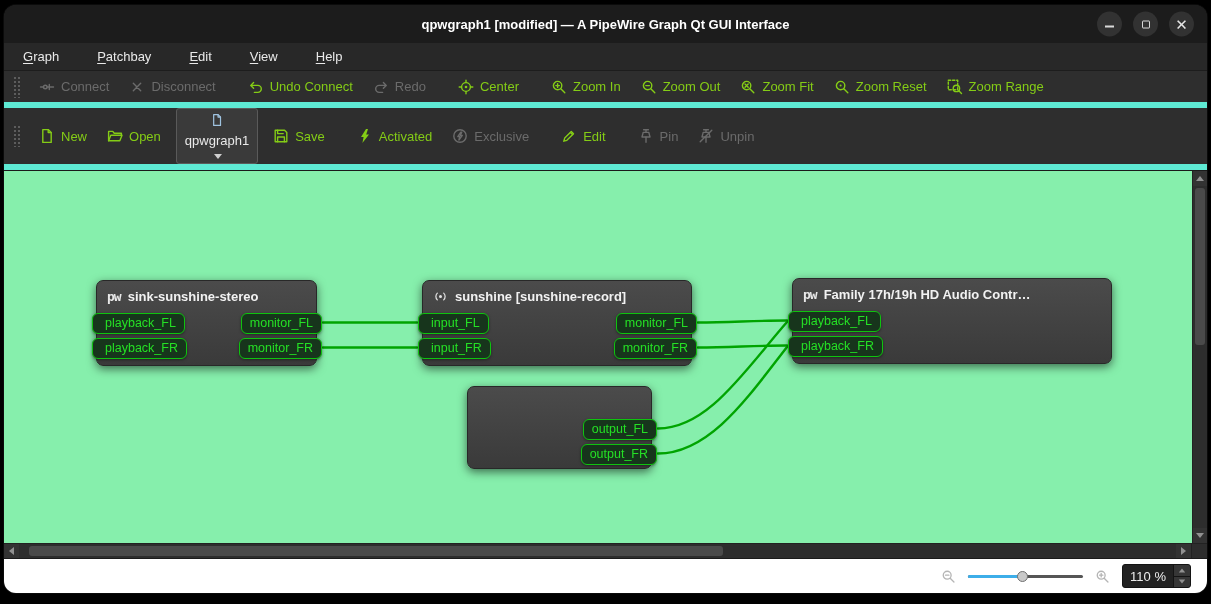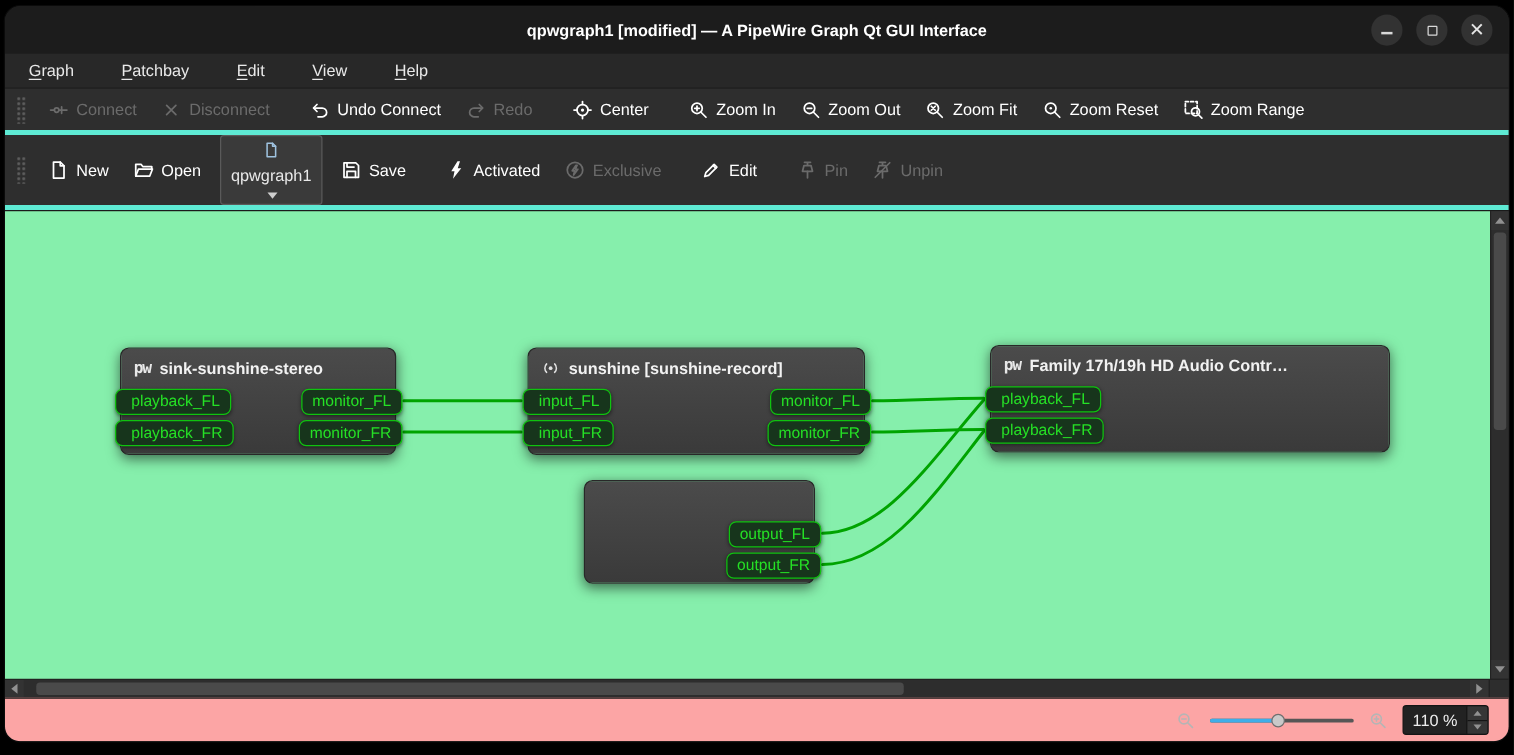--- a/index.html
+++ b/index.html
@@ -28,31 +28,31 @@
   .close-glyph { font-size: 15px; line-height: 1; color: #e6e6e6; }
   
   .menubar {
     flex: 0 0 28px; background: #282828; border-bottom: 1px solid #1d1d1d;
     display: flex; align-items: center; padding: 0 10px; gap: 20px;
   }
   .menu-item { padding: 4px 9px; font-size: 13px; color: #e9e9e9; border-radius: 3px; }
   .menu-item u { text-underline-offset: 2px; }
   
   .toolbar {
-    flex: 0 0 37px; background: #2e2e2e; border-bottom: 4px solid #5eead4;
+    flex: 0 0 37px; background: #2e2e2e; border-bottom: 6px solid #5eead4;
     display: flex; align-items: center; padding: 0 6px; gap: 2px;
   }
   .tb-handle {
     width: 8px; height: 22px; margin: 0 7px 0 3px;
     background-image: radial-gradient(circle, #5d5d5d 1px, transparent 1.3px);
     background-size: 4px 4px;
   }
   .tbtn {
     display: flex; align-items: center; gap: 6px; padding: 6px 9px;
-    background: none; border: none; color: #ffffff; font-size: 13px;
+    background: none; border: none; color: #84cc16; font-size: 13px;
     font-family: inherit; border-radius: 4px; white-space: nowrap;
   }
   .tbtn.disabled { color: #6b6b6b; }
   .gap { width: 10px; flex: 0 0 auto; }
   .ic { width: 16px; height: 16px; fill: none; stroke: currentColor; stroke-width: 1.4;
         stroke-linecap: round; stroke-linejoin: round; flex: 0 0 auto; }
   .combo {
     display: flex; align-items: center; gap: 6px; padding: 4px 8px; margin: 0 4px;
     background: #3a3a3a; border: 1px solid #5a5a5a; border-radius: 3px;
     color: #e9e9e9; font-size: 13px; flex-direction: column;
@@ -98,21 +98,21 @@
   .htrack { flex: 1; position: relative; }
   .hthumb { position: absolute; top: 2px; bottom: 2px; left: 10px; width: 60%;
             background: #4a4a4a; border-radius: 3px; }
   .corner { flex: 0 0 16px; background: #2d2d2d; border-left: 1px solid #222; }
   .tri-up    { width: 0; height: 0; border-left: 4px solid transparent; border-right: 4px solid transparent; border-bottom: 5px solid #919191; }
   .tri-down  { width: 0; height: 0; border-left: 4px solid transparent; border-right: 4px solid transparent; border-top: 5px solid #919191; }
   .tri-left  { width: 0; height: 0; border-top: 4px solid transparent; border-bottom: 4px solid transparent; border-right: 5px solid #919191; }
   .tri-right { width: 0; height: 0; border-top: 4px solid transparent; border-bottom: 4px solid transparent; border-left: 5px solid #919191; }
   
   .statusbar {
-    flex: 0 0 35px; background: #fca5a5; border-top: 1px solid #1b1b1b;
+    flex: 0 0 35px; background: #ffffff; border-top: 1px solid #1b1b1b;
     display: flex; align-items: center; justify-content: flex-end; padding: 0 16px; gap: 12px;
   }
   .statusbar .ic { width: 15px; height: 15px; color: #b5b5b5; }
   .slider { position: relative; width: 115px; height: 16px; }
   .slider .track { position: absolute; top: 7px; left: 0; right: 0; height: 3px; background: #565656; border-radius: 2px; }
   .slider .fill  { position: absolute; top: 7px; left: 0; width: 47%; height: 3px; background: #3daee9; border-radius: 2px; }
   .slider .knob  { position: absolute; top: 3px; left: calc(47% - 5px); width: 11px; height: 11px;
                    border-radius: 50%; background: #c9c9c9; border: 1px solid #6f6f6f; }
   .spinbox { display: flex; align-items: stretch; height: 24px; background: #222;
              border: 1px solid #141414; border-radius: 3px; overflow: hidden; }

